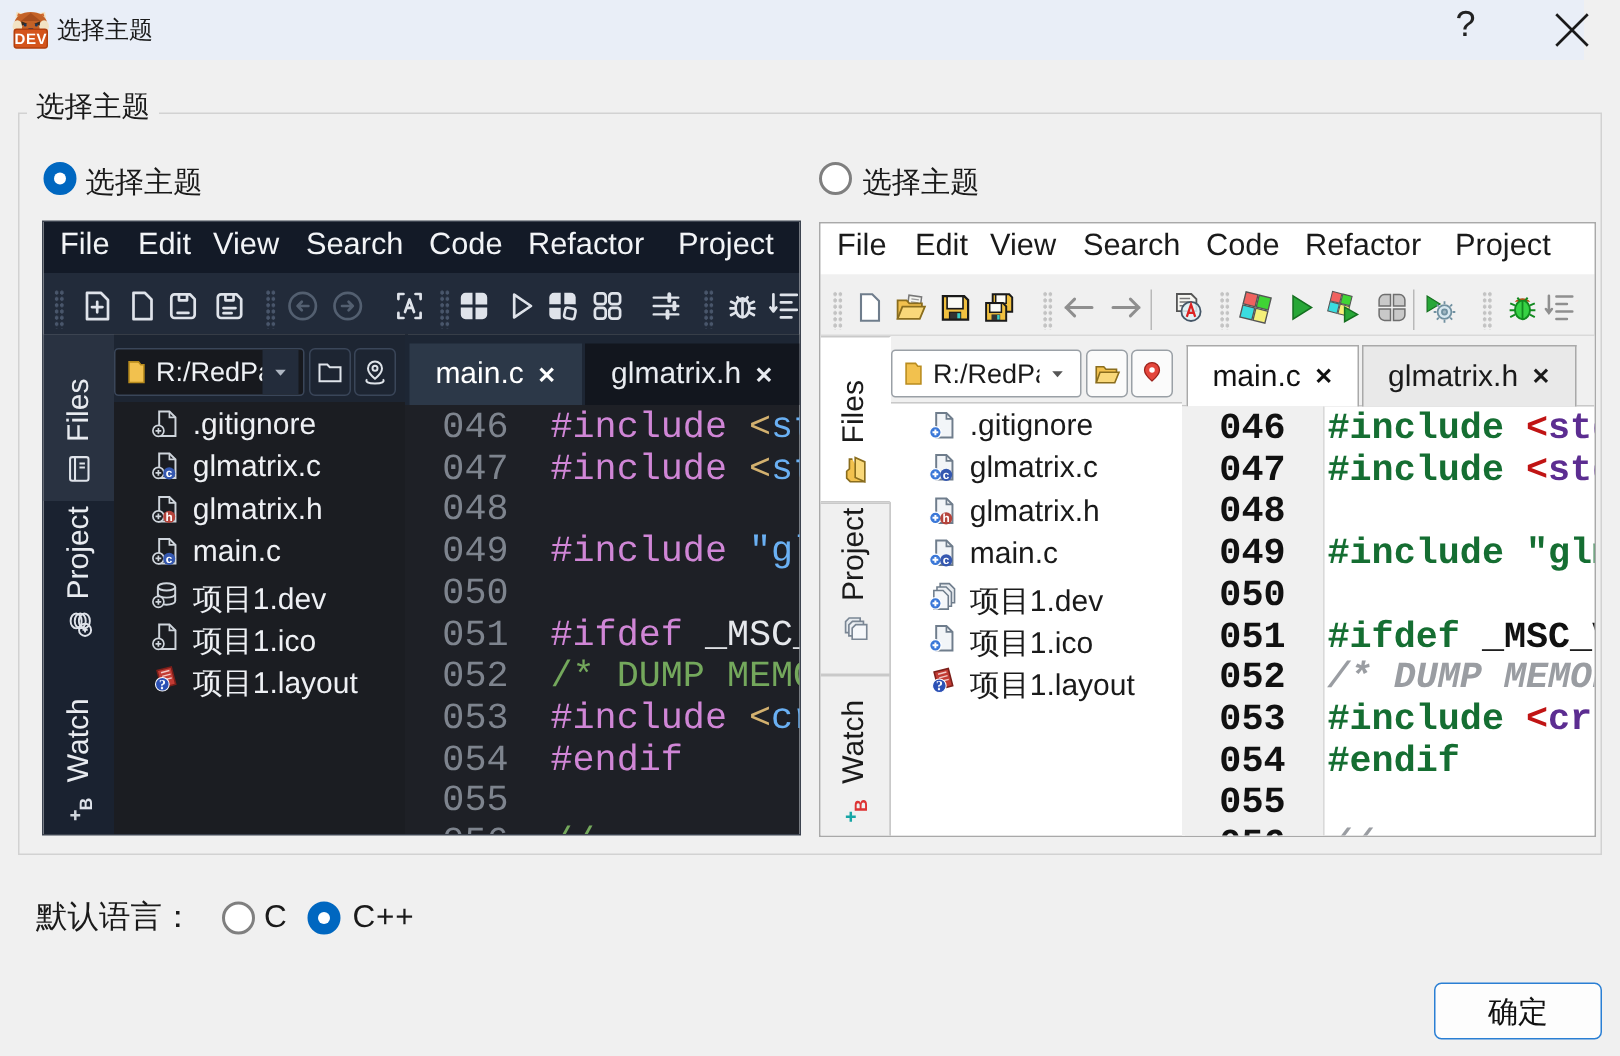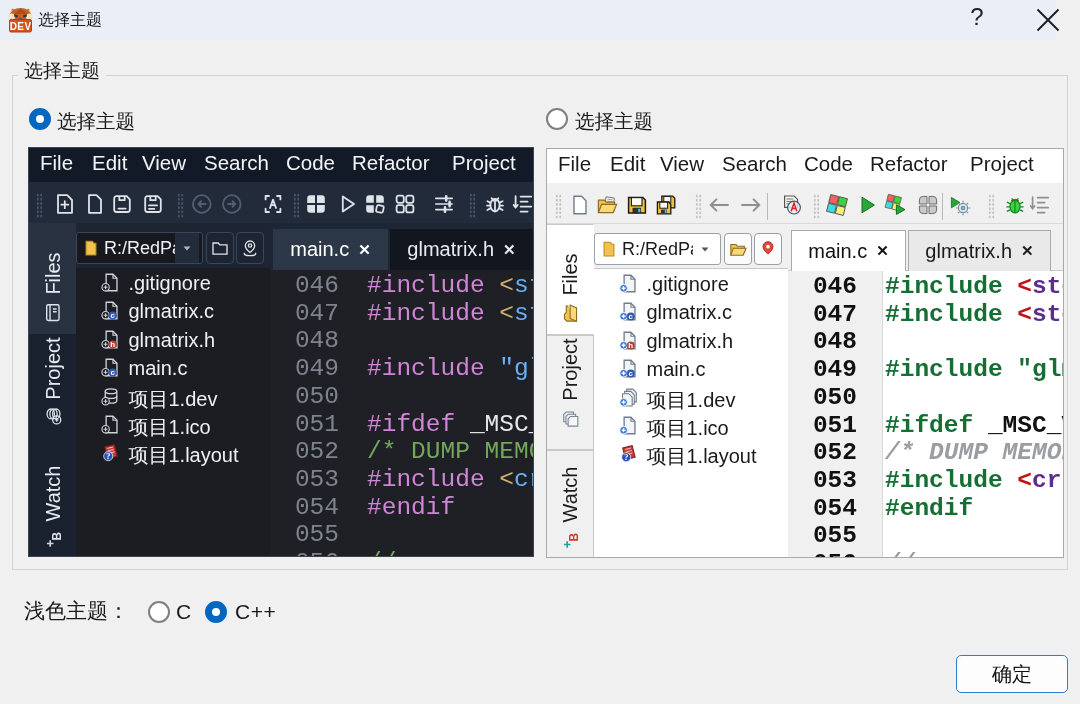--- a/index.html
+++ b/index.html
@@ -602,18 +602,18 @@
 <div class="cd" style="top:215.2px;font-weight:bold"><span style="color:#9a9da2;font-style:italic;">/* DUMP MEMORY LEAKS */</span></div>
 <div class="ln" style="top:242.9px;color:#111111;font-weight:bold">053</div>
 <div class="cd" style="top:242.9px;font-weight:bold"><span style="color:#156e32">#include</span><span>&nbsp;</span><span style="color:#c01414">&lt;</span><span style="color:#5c2d91">crtdbg.h&gt;</span></div>
 <div class="ln" style="top:270.6px;color:#111111;font-weight:bold">054</div>
 <div class="cd" style="top:270.6px;font-weight:bold"><span style="color:#156e32">#endif</span></div>
 <div class="ln" style="top:298.3px;color:#111111;font-weight:bold">055</div>
 <div class="ln" style="top:326.0px;color:#111111;font-weight:bold">056</div>
 <div class="cd" style="top:326.0px;font-weight:bold"><span style="color:#9a9da2;font-style:italic;">//...</span></div>
 </div>
 </div>
-<div id="langlabel">浅色主题：</div>
+<div id="langlabel">默认语言：</div>
 <div class="radio" style="left:148px;top:601px"></div>
 <div class="rlabel" style="left:176px;top:600px;font-size:21px">C</div>
 <div class="radio sel" style="left:205px;top:601px"></div>
 <div class="rlabel" style="left:235px;top:600px;font-size:21px;letter-spacing:0.5px">C++</div>
 <div id="okbtn">确定</div>
 
 </body></html>

